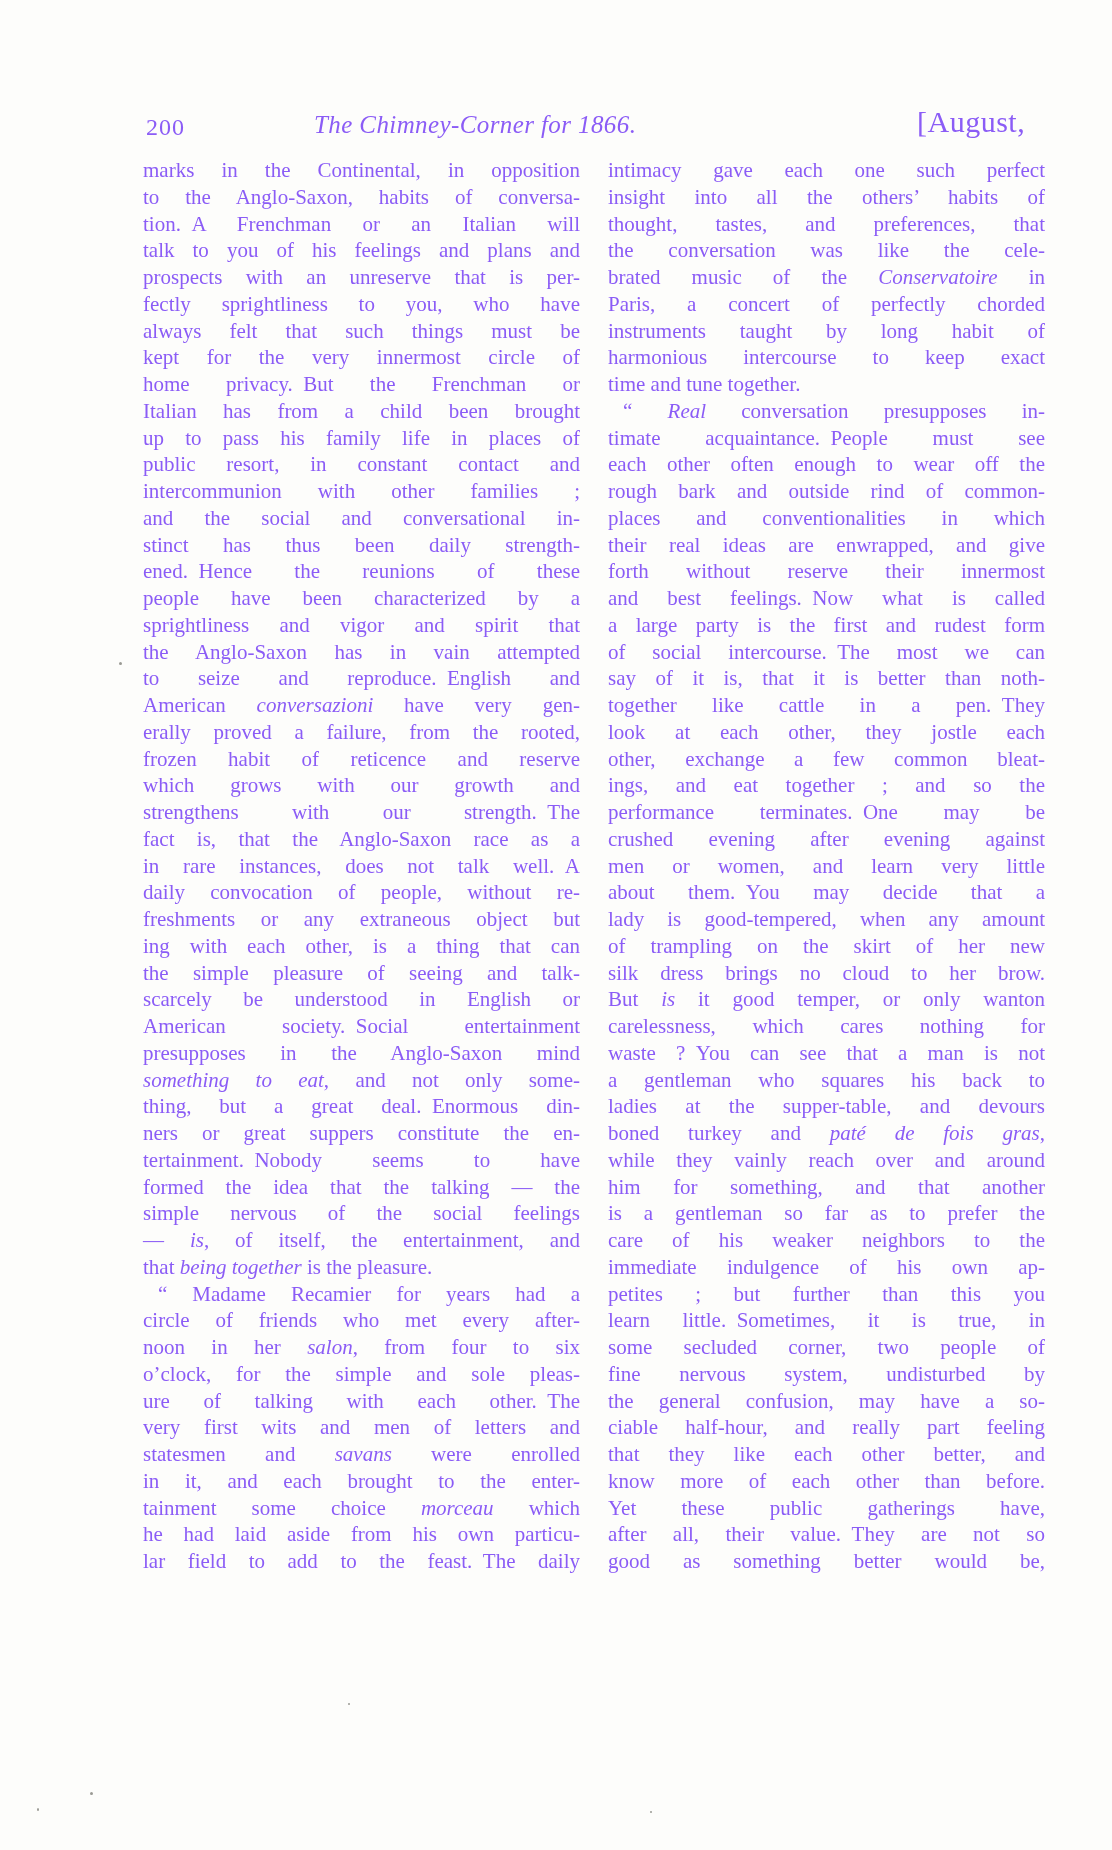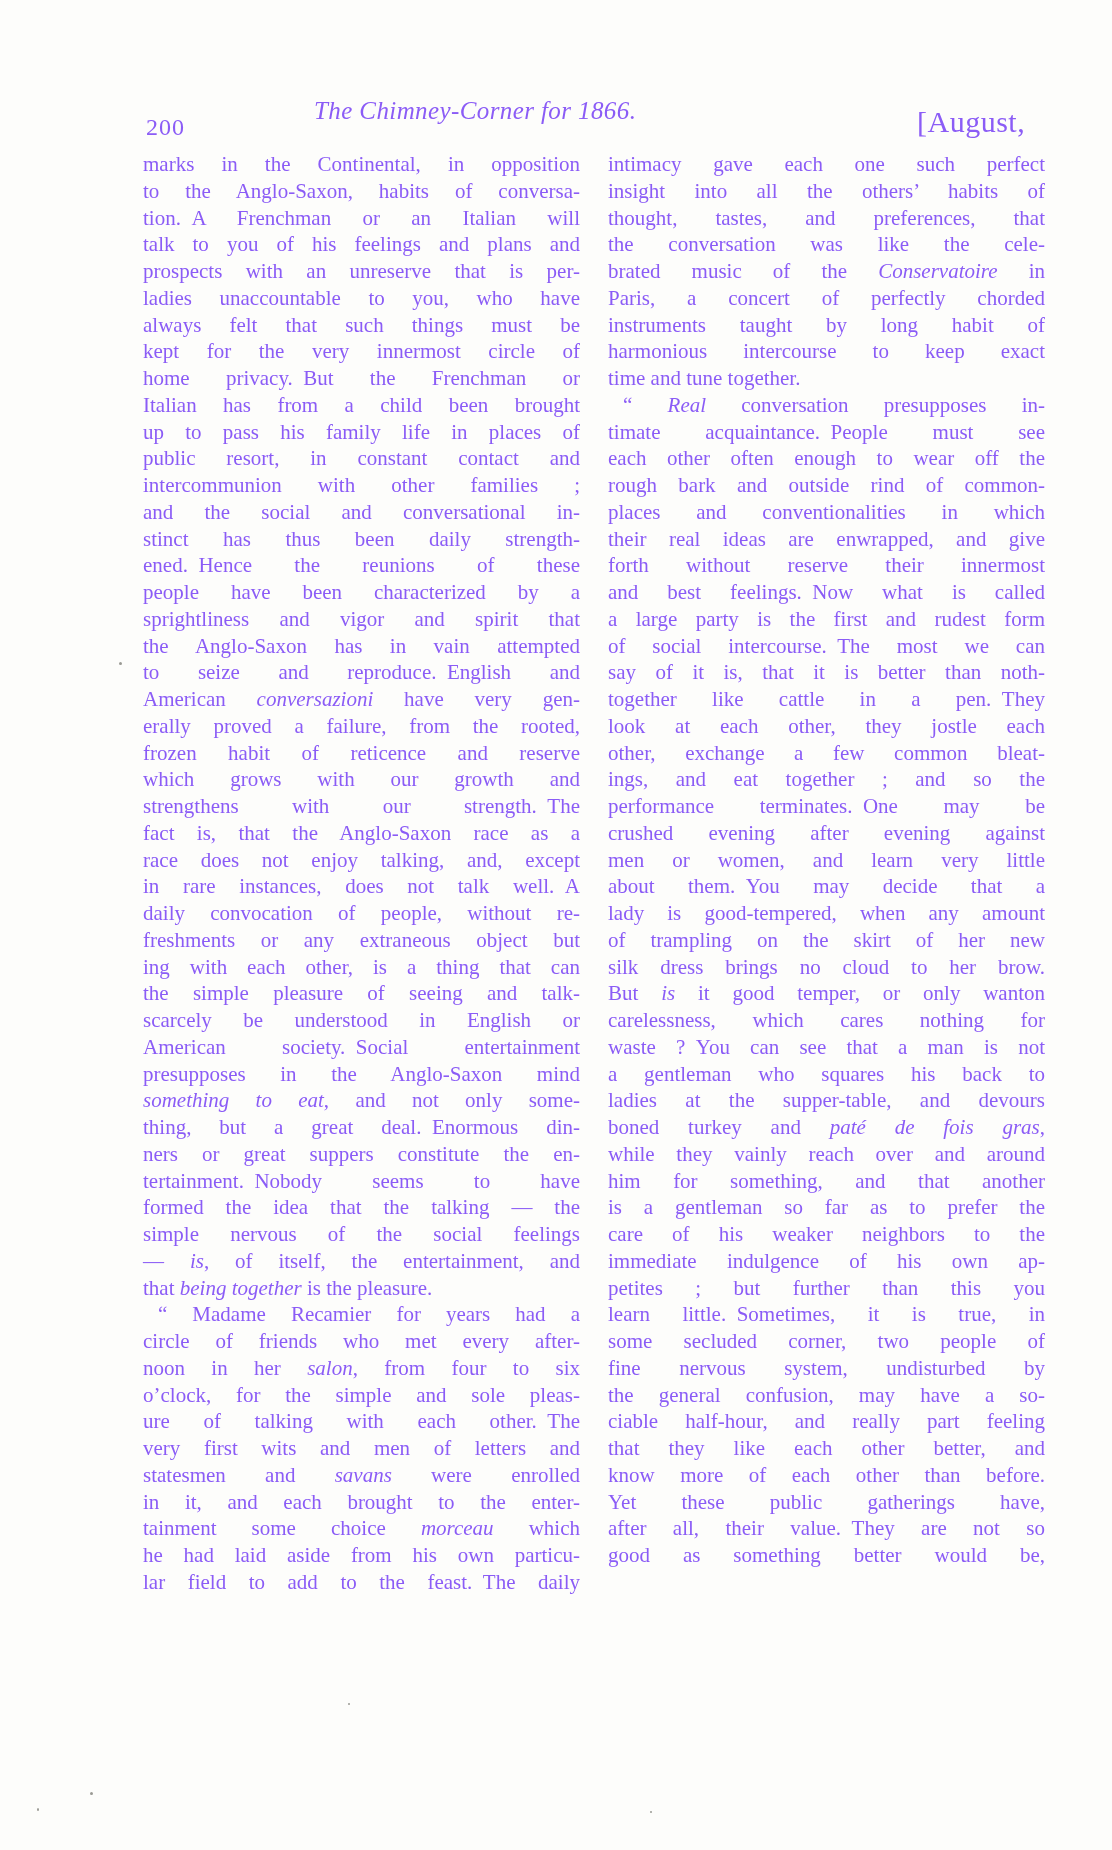--- a/index.html
+++ b/index.html
@@ -8,24 +8,24 @@
     width:1112px;height:1850px;
     background:#fdfdfb;
     font-family:"Liberation Serif","DejaVu Serif",serif;
     color:#8b5cf6;
     overflow:hidden;
     margin:0 auto;
   }
   
   .hdr span{position:absolute;white-space:nowrap;}
   .pagenum{left:146px;top:114px;font-size:24px;letter-spacing:1px;}
-  .runtitle{left:314px;top:97px;font-size:25px;font-style:italic;letter-spacing:.4px;}
+  .runtitle{left:314px;top:111px;font-size:25px;font-style:italic;letter-spacing:.4px;}
   .issue{left:917px;top:105px;font-size:30px;letter-spacing:.5px;}
   
-  .col{position:absolute;top:151px;width:437px;font-size:21px;line-height:26.75px;}
+  .col{position:absolute;top:157px;width:437px;font-size:21px;line-height:26.75px;}
   .col-left{left:143px;}
   .col-right{left:608px;}
   .para{margin:0;padding:0;}
   .line{
     text-align:justify;
     text-align-last:justify;
     -moz-text-align-last:justify;
     height:26.75px;
     overflow:visible;
     white-space:normal;
@@ -51,42 +51,41 @@
     <span class="issue">[August,</span>
   </div>
 
   <div class="col col-left" id="col-left">
       <div class="para">
         <div class="line">marks in the Continental, in opposition</div>
         <div class="line">to the Anglo-Saxon, habits of conversa-</div>
         <div class="line">tion. A Frenchman or an Italian will</div>
         <div class="line">talk to you of his feelings and plans and</div>
         <div class="line">prospects with an unreserve that is per-</div>
-        <div class="line">ladies unaccountable to you, who have</div>
+        <div class="line">fectly sprightliness to you, who have</div>
         <div class="line">always felt that such things must be</div>
         <div class="line">kept for the very innermost circle of</div>
         <div class="line">home privacy. But the Frenchman or</div>
         <div class="line">Italian has from a child been brought</div>
         <div class="line">up to pass his family life in places of</div>
         <div class="line">public resort, in constant contact and</div>
         <div class="line">intercommunion with other families ;</div>
         <div class="line">and the social and conversational in-</div>
         <div class="line">stinct has thus been daily strength-</div>
         <div class="line">ened. Hence the reunions of these</div>
         <div class="line">people have been characterized by a</div>
         <div class="line">sprightliness and vigor and spirit that</div>
         <div class="line">the Anglo-Saxon has in vain attempted</div>
         <div class="line">to seize and reproduce. English and</div>
         <div class="line">American <i>conversazioni</i> have very gen-</div>
         <div class="line">erally proved a failure, from the rooted,</div>
         <div class="line">frozen habit of reticence and reserve</div>
         <div class="line">which grows with our growth and</div>
         <div class="line">strengthens with our strength. The</div>
         <div class="line">fact is, that the Anglo-Saxon race as a</div>
-        <div class="line">race does not enjoy talking, and, except</div>
         <div class="line">in rare instances, does not talk well. A</div>
         <div class="line">daily convocation of people, without re-</div>
         <div class="line">freshments or any extraneous object but</div>
         <div class="line">ing with each other, is a thing that can</div>
         <div class="line">the simple pleasure of seeing and talk-</div>
         <div class="line">scarcely be understood in English or</div>
         <div class="line">American society. Social entertainment</div>
         <div class="line">presupposes in the Anglo-Saxon mind</div>
         <div class="line"><i>something to eat</i>, and not only some-</div>
         <div class="line">thing, but a great deal. Enormous din-</div>

